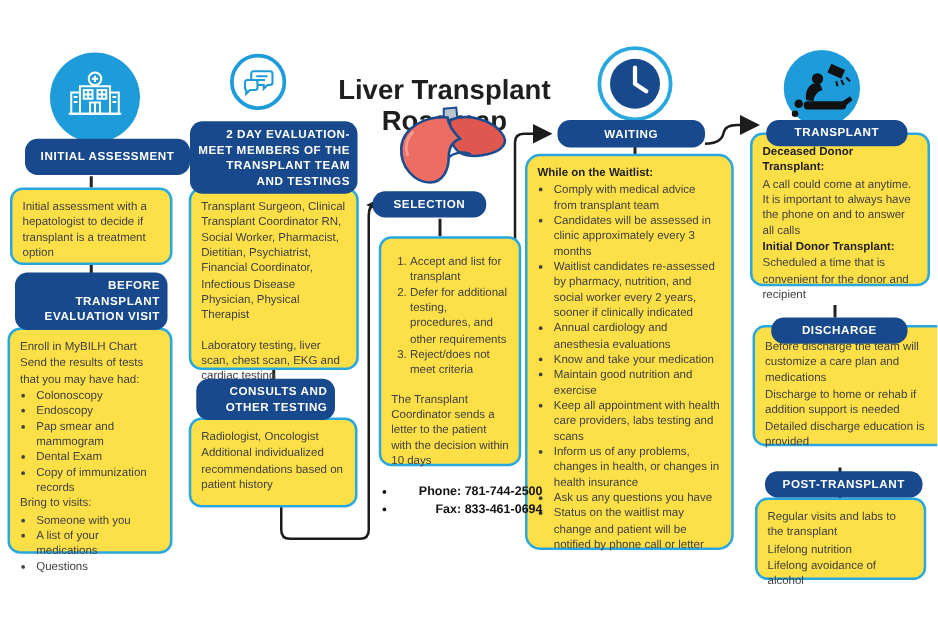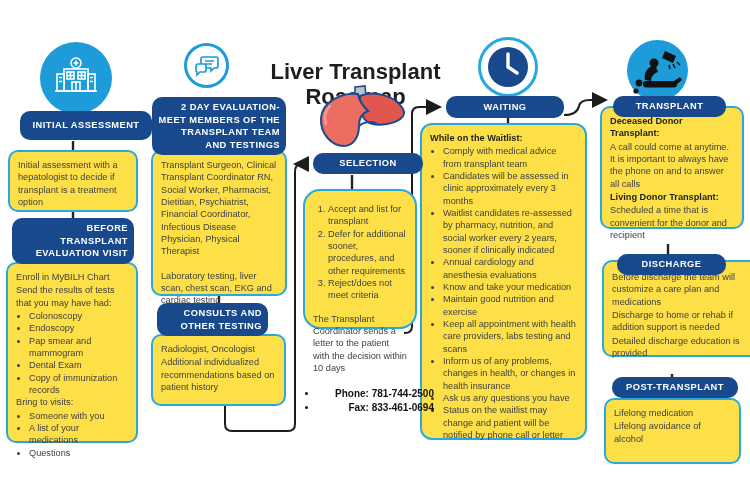--- a/index.html
+++ b/index.html
@@ -147,28 +147,28 @@
   <div class="icon-circle" style="left:310px;top:84px;width:100px;height:72px;">
     <svg width="100" height="72" viewBox="0 0 100 72">
       <path d="M45 3 l10 -1 l1 10 l-11 1 z" fill="#b9c4ce" stroke="#1B4B8F" stroke-width="1.6"></path>
       <path d="M50 12 C64 6 86 12 93 25 C97 33 88 38 77 40 C66 42 57 40 53 33 L50 24 Z" fill="#DF574F" stroke="#1B4B8F" stroke-width="2"></path>
       <path d="M48 10 C30 8 12 19 11 34 C10 50 22 62 34 62 C44 62 49 52 49 42 C49 34 52 29 58 27 C53 22 49 17 48 10 Z" fill="#EC6E63" stroke="#1B4B8F" stroke-width="2"></path>
       <path d="M20 22 C15 27 14 34 16 40" fill="none" stroke="#F49A90" stroke-width="2.5" stroke-linecap="round"></path>
       <path d="M49 42 C53 38 60 37 66 39" fill="none" stroke="#1B4B8F" stroke-width="1.8" fill-opacity="0" stroke-linecap="round"></path>
     </svg>
   </div>
 
-  <div class="pill" style="left:313px;top:153px;width:110px;min-height:21px;">
+  <div class="pill" style="left:298px;top:153px;width:91px;min-height:21px;">
     <span>SELECTION</span>
   </div>
 
-  <div class="box" style="left:303px;top:189px;width:114px;height:140px;padding-top:12px;border-radius:17px;">
+  <div class="box" style="left:303px;top:189px;width:114px;height:184px;padding-top:12px;">
     <ol>
         <li>Accept and list for transplant</li>
-        <li>Defer for additional sooner, procedures, and other requirements</li>
+        <li>Defer for additional testing, procedures, and other requirements</li>
         <li>Reject/does not meet criteria</li>
       </ol>
     <div class="gap"></div>
     <div class="line">The Transplant Coordinator sends a letter to the patient with the decision within 10 days</div>
   </div>
 
   <div id="contacts">
     <ul>
         <li>Phone: 781-744-2500</li>
         <li>Fax: 833-461-0694</li>
@@ -215,21 +215,21 @@
     </svg>
   </div>
 
   <div class="pill" style="left:613px;top:96px;width:113px;min-height:21px;">
     <span>TRANSPLANT</span>
   </div>
 
   <div class="box" style="left:600px;top:106px;width:144px;height:123px;">
     <div class="line bold">Deceased Donor Transplant:</div>
     <div class="line">A call could come at anytime. It is important to always have the phone on and to answer all calls</div>
-    <div class="line bold">Living Donor Transplant:</div>
+    <div class="line bold">Initial Donor Transplant:</div>
     <div class="line">Scheduled a time that is convenient for the donor and recipient</div>
   </div>
 
   <div class="pill" style="left:617px;top:254px;width:109px;min-height:21px;">
     <span>DISCHARGE</span>
   </div>
 
   <div class="box" style="left:602px;top:260px;width:167px;height:97px;padding-top:9px;">
     <div>
         <div class="line">Before discharge the team will customize a care plan and medications</div>
@@ -237,18 +237,19 @@
         <div class="line">Detailed discharge education is provided</div>
       </div>
   </div>
 
   <div class="pill" style="left:612px;top:377px;width:126px;min-height:19px;">
     <span>POST-TRANSPLANT</span>
   </div>
 
   <div class="box" style="left:604px;top:398px;width:137px;height:66px;">
     <div>
-        <div class="line">Lifelong medication</div>
+        <div class="line">Regular visits and labs to the transplant</div>
+        <div class="line">Lifelong nutrition</div>
         <div class="line">Lifelong avoidance of alcohol</div>
       </div>
   </div>
 
 </div>
 
 </body></html>

